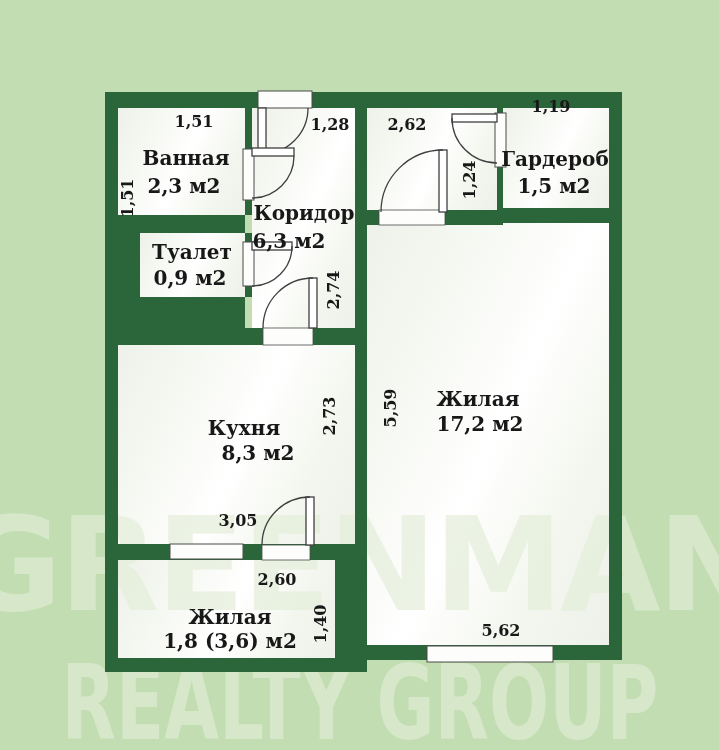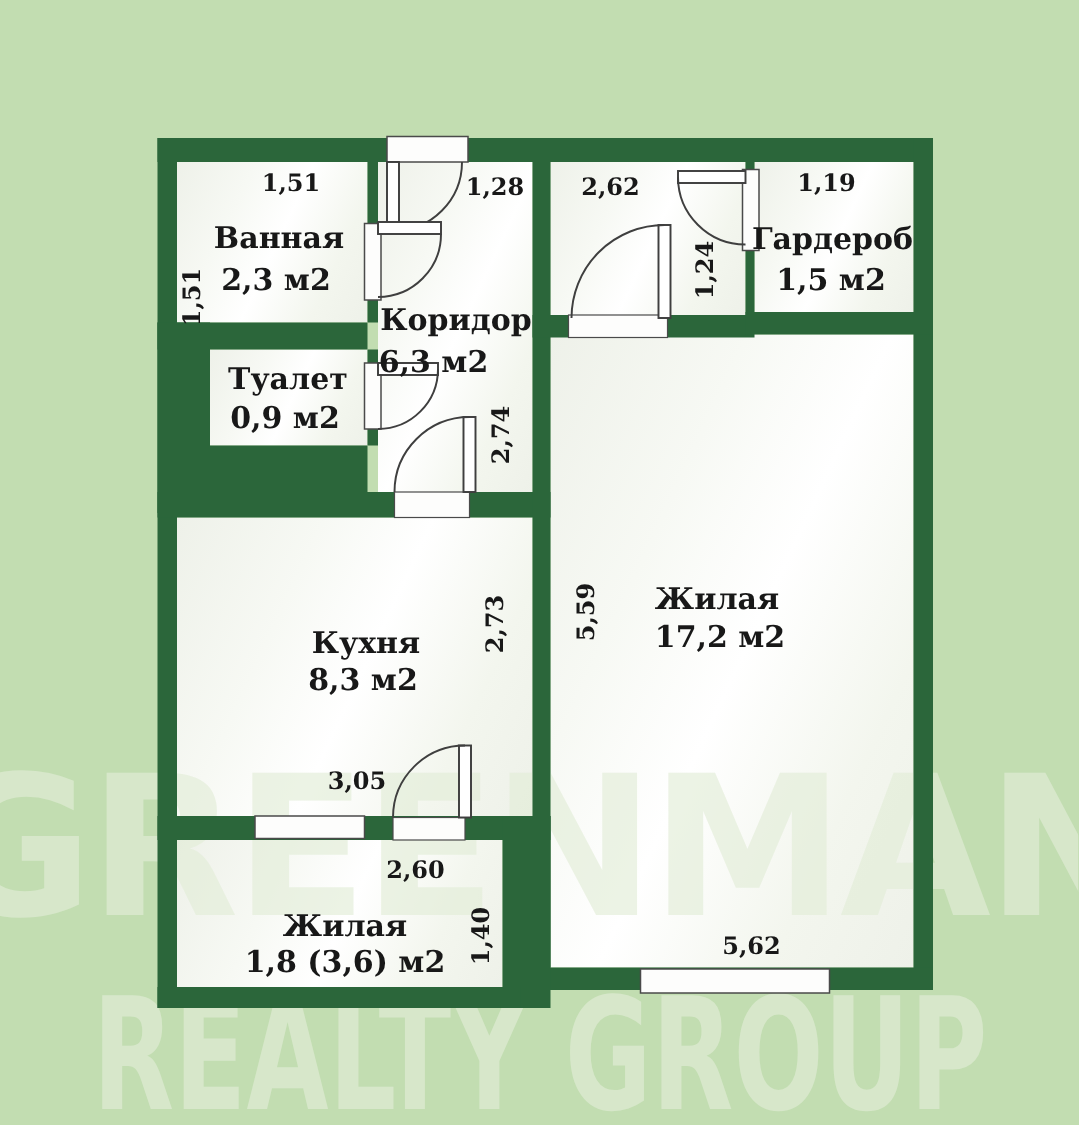--- a/index.html
+++ b/index.html
@@ -103,31 +103,31 @@
   <div class="lbl name" style="left:190px;top:278px">0,9 м2</div>
 
   <div class="lbl dim" style="left:330px;top:125px">1,28</div>
   <div class="lbl name" style="left:304px;top:213px">Коридор</div>
   <div class="lbl name" style="left:289px;top:241px">6,3 м2</div>
   <div class="lbl dim vert" style="left:334px;top:290px">2,74</div>
 
   <div class="lbl dim" style="left:407px;top:125px">2,62</div>
   <div class="lbl dim vert" style="left:470px;top:180px">1,24</div>
 
-  <div class="lbl dim" style="left:551px;top:122px">1,19</div>
+  <div class="lbl dim" style="left:551px;top:107px">1,19</div>
   <div class="lbl name" style="left:555px;top:159px">Гардероб</div>
   <div class="lbl name" style="left:554px;top:186px">1,5 м2</div>
 
   <div class="lbl name" style="left:478px;top:399px">Жилая</div>
   <div class="lbl name" style="left:480px;top:424px">17,2 м2</div>
   <div class="lbl dim vert" style="left:391px;top:408px">5,59</div>
   <div class="lbl dim" style="left:501px;top:631px">5,62</div>
 
   <div class="lbl name" style="left:244px;top:428px">Кухня</div>
-  <div class="lbl name" style="left:242px;top:453px">8,3 м2</div>
+  <div class="lbl name" style="left:258px;top:453px">8,3 м2</div>
   <div class="lbl dim vert" style="left:330px;top:416px">2,73</div>
   <div class="lbl dim" style="left:238px;top:521px">3,05</div>
 
   <div class="lbl dim" style="left:277px;top:580px">2,60</div>
   <div class="lbl name" style="left:230px;top:617px">Жилая</div>
   <div class="lbl name" style="left:230px;top:641px">1,8 (3,6) м2</div>
   <div class="lbl dim vert" style="left:321px;top:624px">1,40</div>
 
 </div>
 

